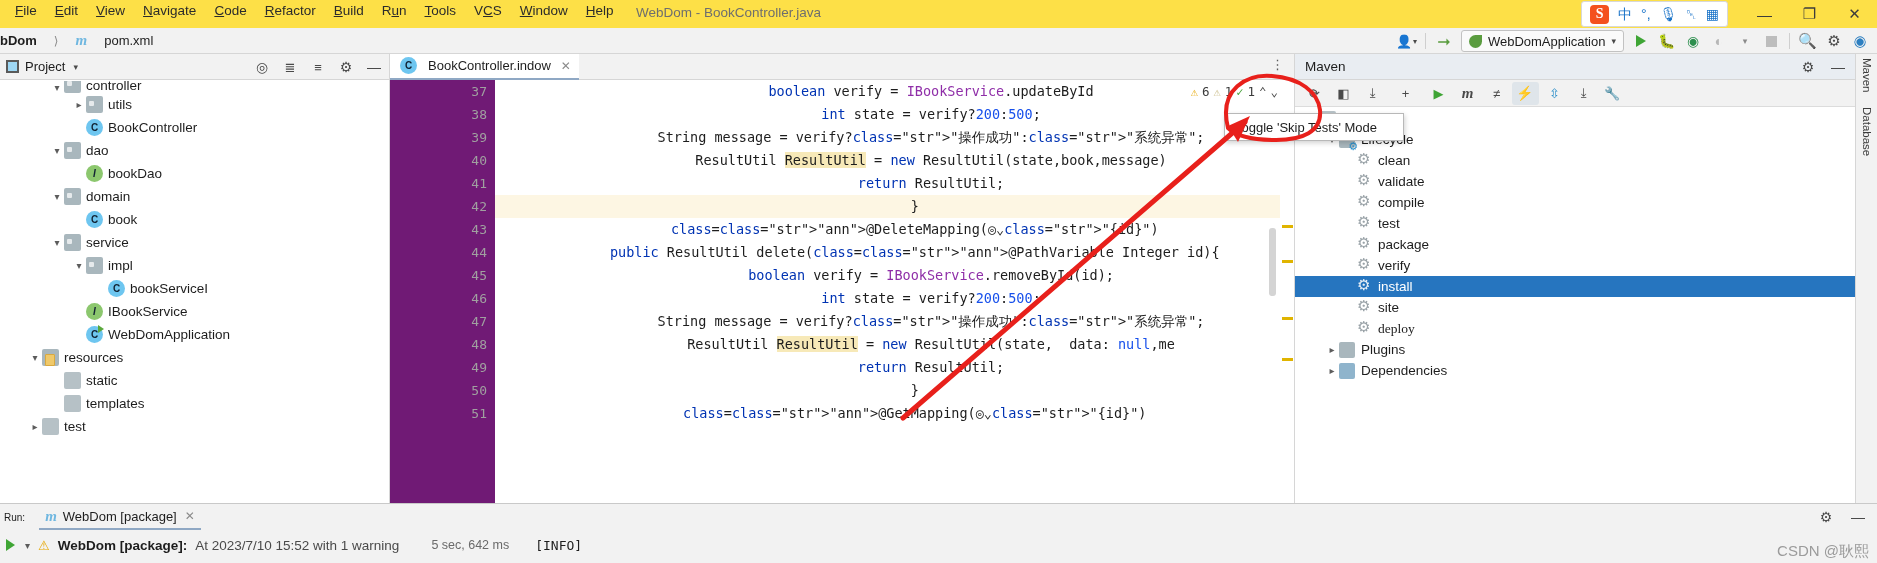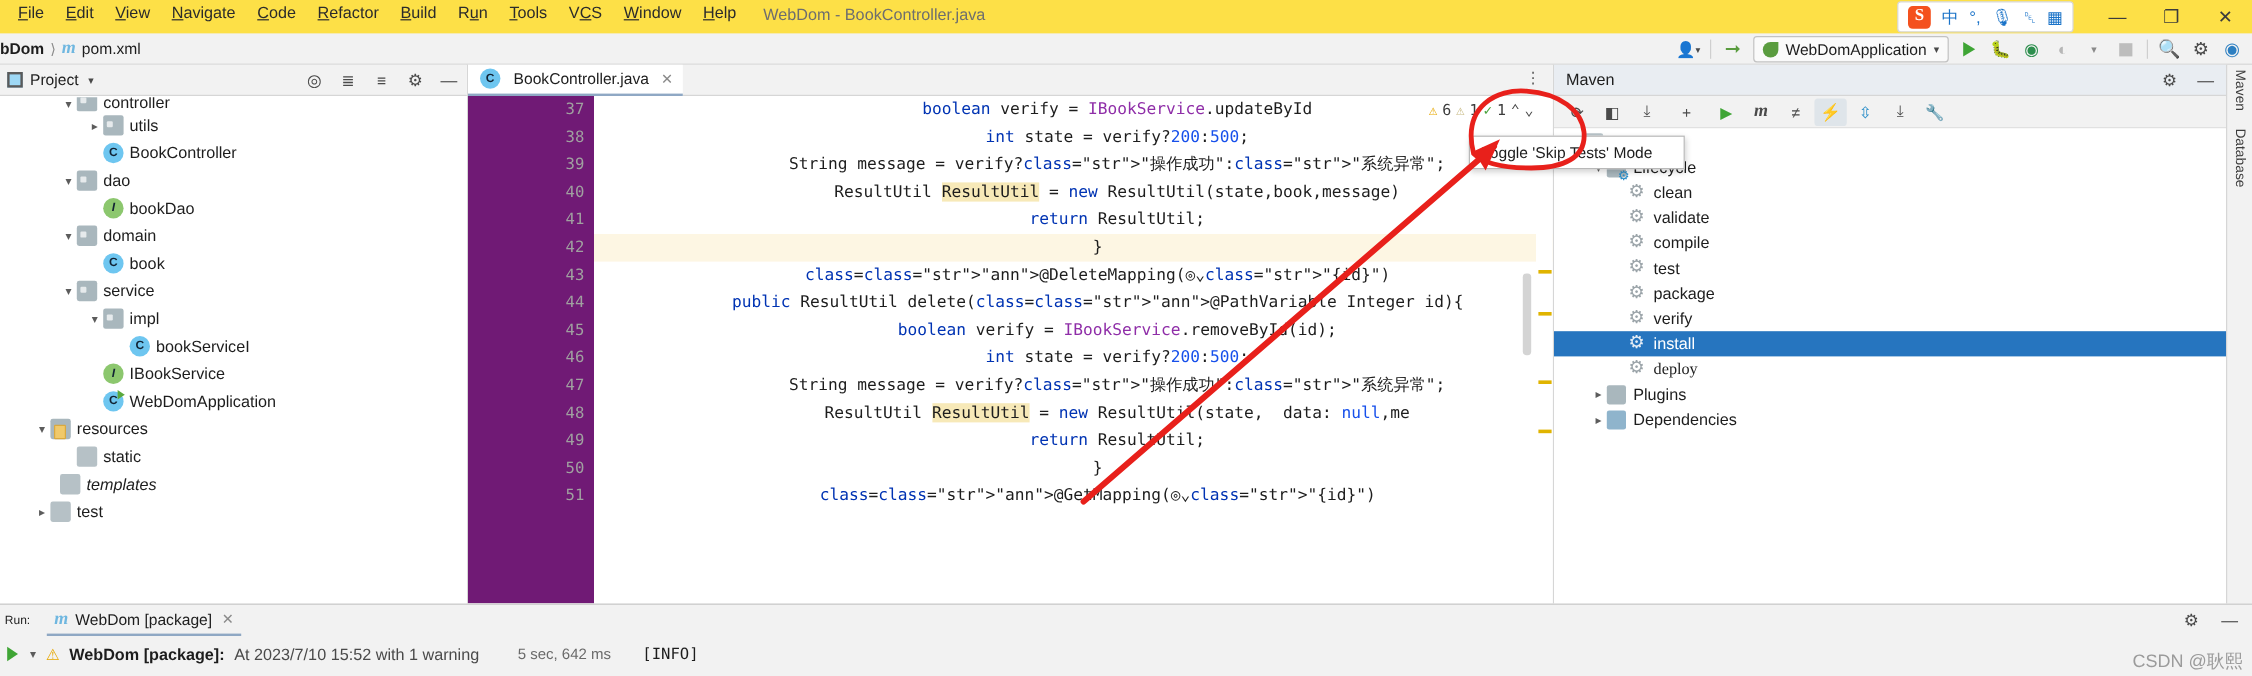--- a/index.html
+++ b/index.html
@@ -41,21 +41,21 @@
   .wbtn{
     width:45px;height:28px;display:flex;align-items:center;justify-content:center;
     color:#3c3c3c;font-size:15px;
   }
 
   
   .navbar{
     height:26px; display:flex; align-items:center; background:#f2f2f2;
     border-bottom:1px solid #d6d6d6; padding-left:0px; position:relative; flex:0 0 26px;
   }
-  .crumb{ display:flex; align-items:center; gap:5px; font-size:13px; padding-left:0px;}
+  .crumb{ display:flex; align-items:center; gap:17px; font-size:13px; padding-left:0px;}
   .crumb .b1{ font-weight:bold; color:#1d1d1d; }
   .crumb .sep{ color:#8a8a8a; font-size:12px; }
   .mvn-m{ color:#6fb7e0; font-weight:bold; font-style:italic; font-family:"Liberation Serif", serif; font-size:15px;}
   .nav-right{
     position:absolute; right:4px; top:0; height:26px; display:flex; align-items:center; gap:0px;
   }
   .tb-ic{
     width:26px;height:24px;display:flex;align-items:center;justify-content:center;
     color:#4a4a4a; font-size:13px;
   }
@@ -324,38 +324,38 @@
           <div class="trow" style="padding-left: 28px;">
             <span class="arrow">▾</span>
             <span class="ic folder res"></span>
             <span>resources</span>
           </div>
           <div class="trow" style="padding-left: 50px;">
             <span class="arrow none"></span>
             <span class="ic folderplain"></span>
             <span>static</span>
           </div>
-          <div class="trow" style="padding-left: 36px; font-style: italic;">
+          <div class="trow" style="padding-left: 50px;">
             <span class="arrow none"></span>
             <span class="ic folderplain"></span>
             <span>templates</span>
           </div>
           <div class="trow" style="padding-left: 28px;">
             <span class="arrow">▸</span>
             <span class="ic folderplain"></span>
             <span>test</span>
           </div>
         </div>
     </div>
 
     <div class="editorpane">
       <div class="tabstrip">
         <div class="etab">
           <span class="ic cls">C</span>
-          <span>BookController.java</span>
+          <span>BookController.indow</span>
           <span class="xx">✕</span>
         </div>
         <div class="dots">⋮</div>
       </div>
       <div class="codearea">
         <div class="gutter" id="gutter">
             <div class="gutline">37</div>
             <div class="gutline">38</div>
             <div class="gutline">39</div>
             <div class="gutline">40</div>
@@ -468,20 +468,25 @@
           <div class="mrow" style="padding-left: 49px;">
             <span class="arrow none"></span>
             <span class="gear"></span>
             <span>verify</span>
           </div>
           <div class="mrow sel" style="padding-left: 49px;">
             <span class="arrow none"></span>
             <span class="gear"></span>
             <span>install</span>
           </div>
+          <div class="mrow" style="padding-left: 49px;">
+            <span class="arrow none"></span>
+            <span class="gear"></span>
+            <span>site</span>
+          </div>
           <div class="mrow" style="padding-left: 49px; font-family: Liberation Serif, serif;">
             <span class="arrow none"></span>
             <span class="gear"></span>
             <span>deploy</span>
           </div>
           <div class="mrow" style="padding-left: 30px;">
             <span class="arrow">▸</span>
             <span class="plug-ic"></span>
             <span>Plugins</span>
           </div>

